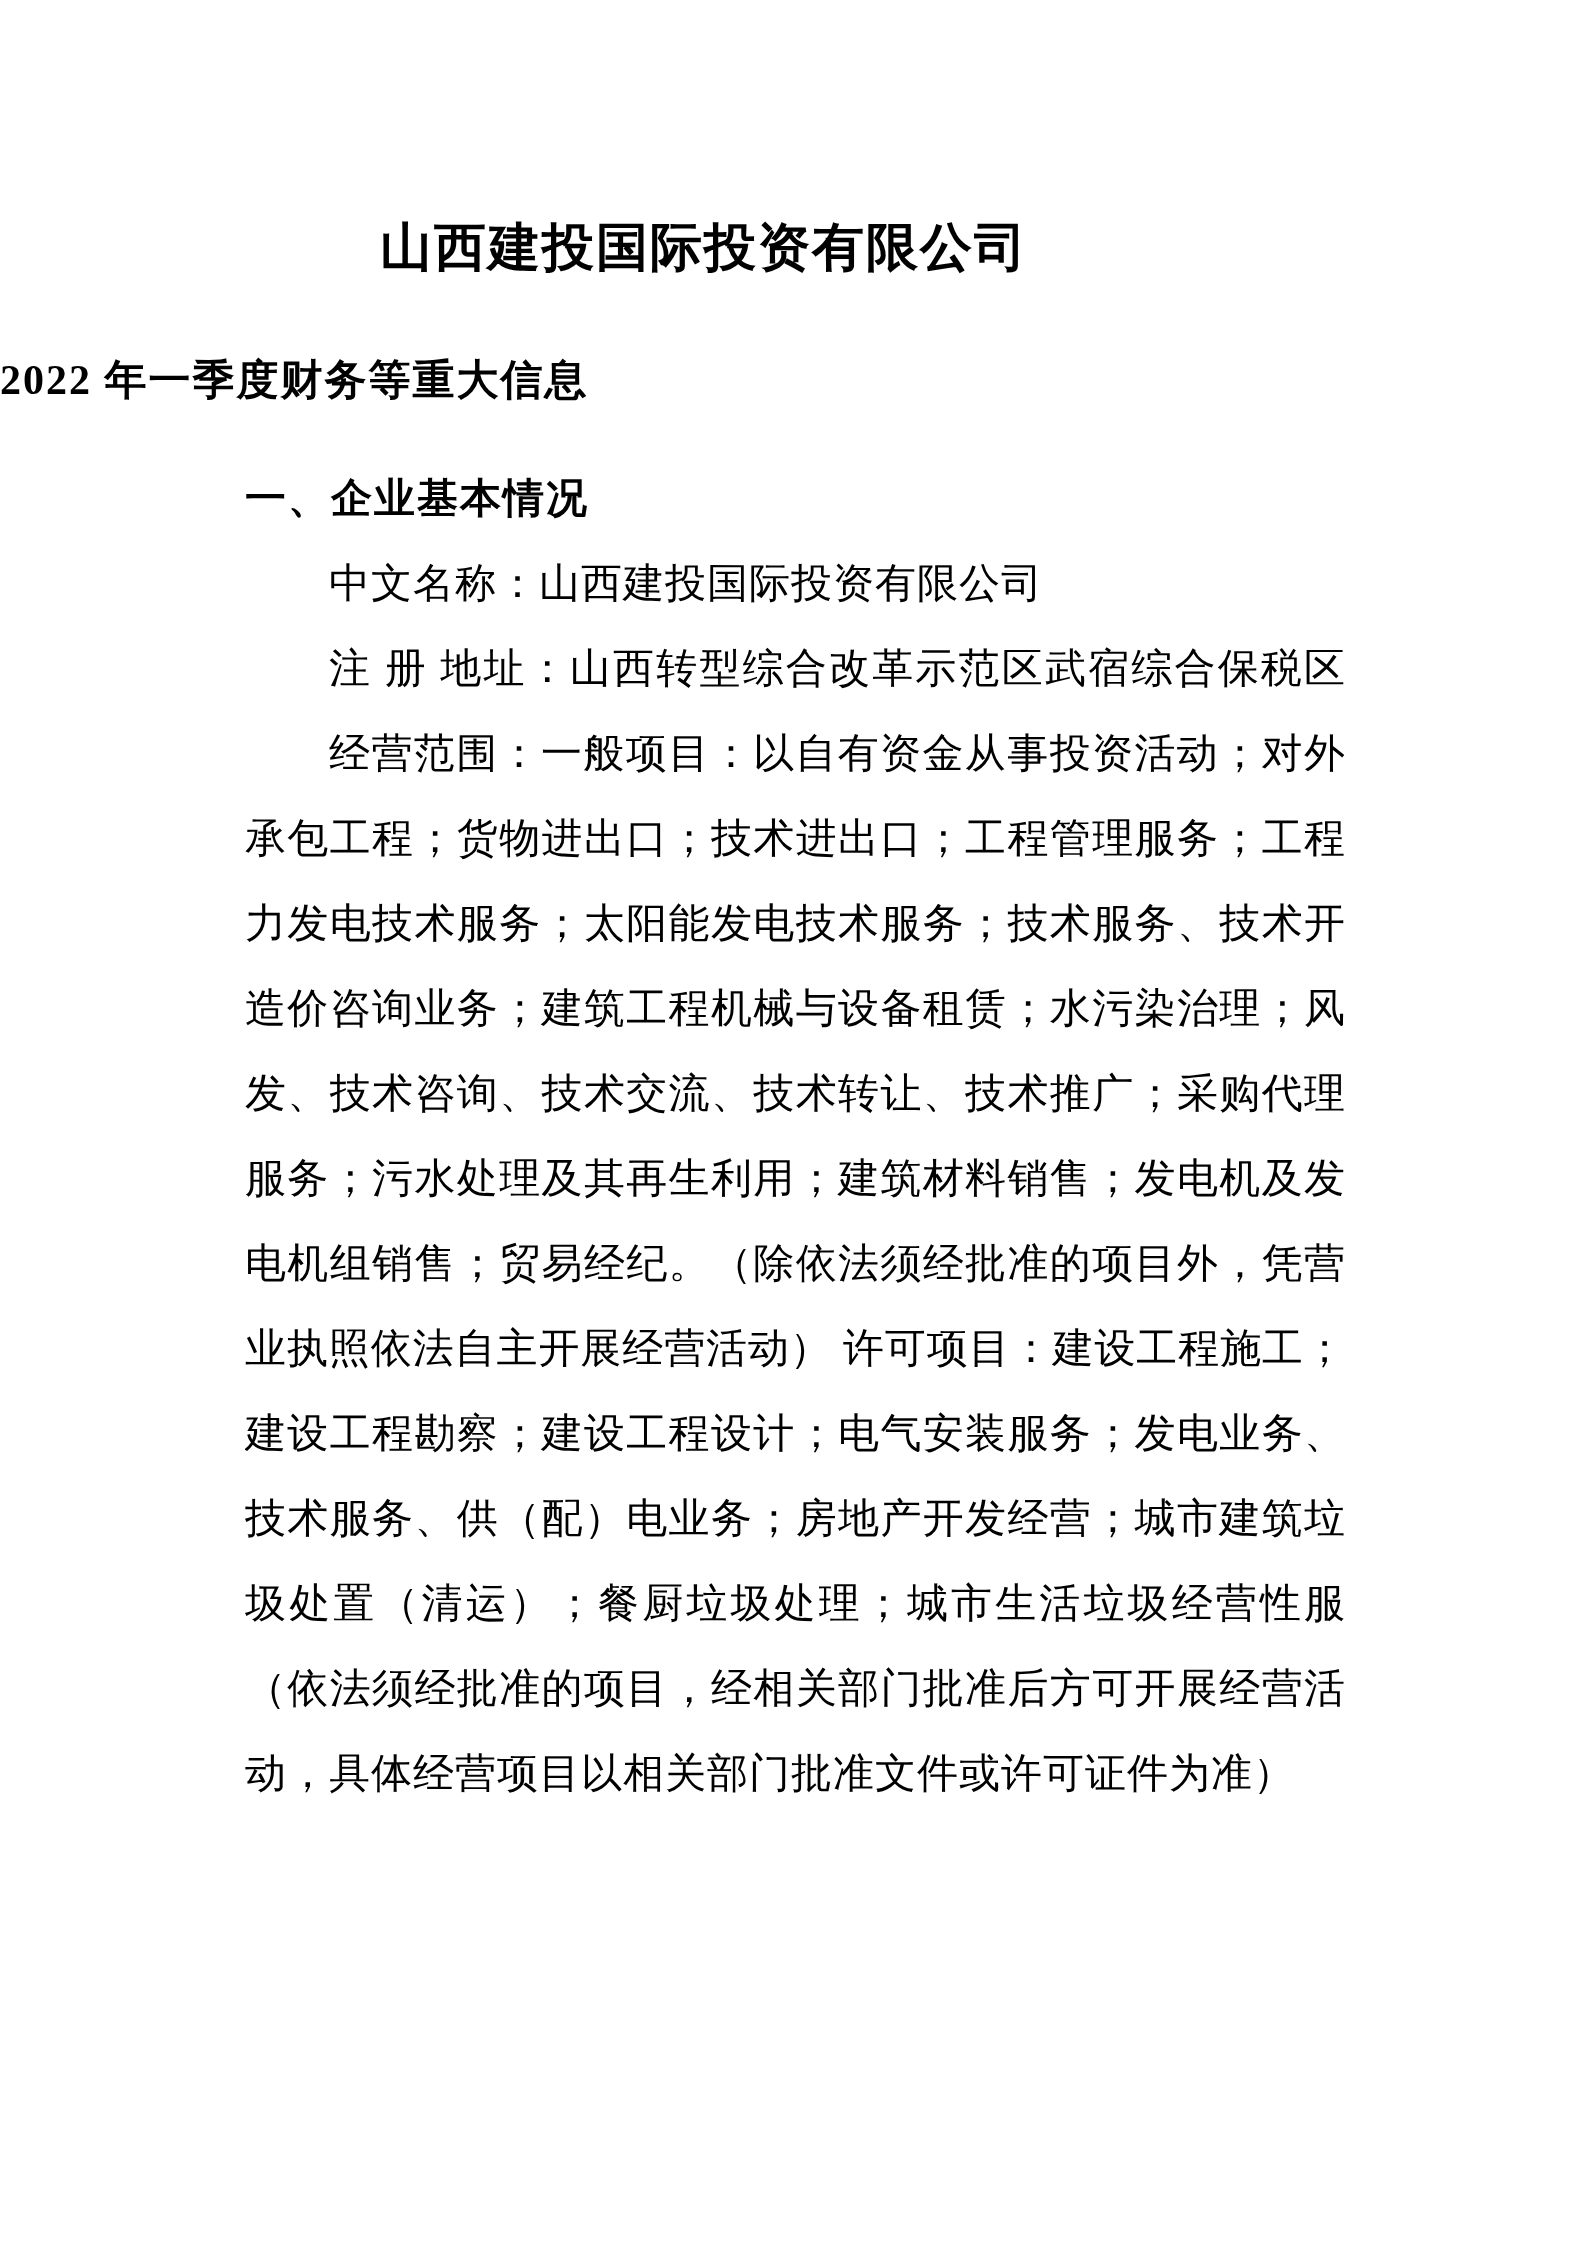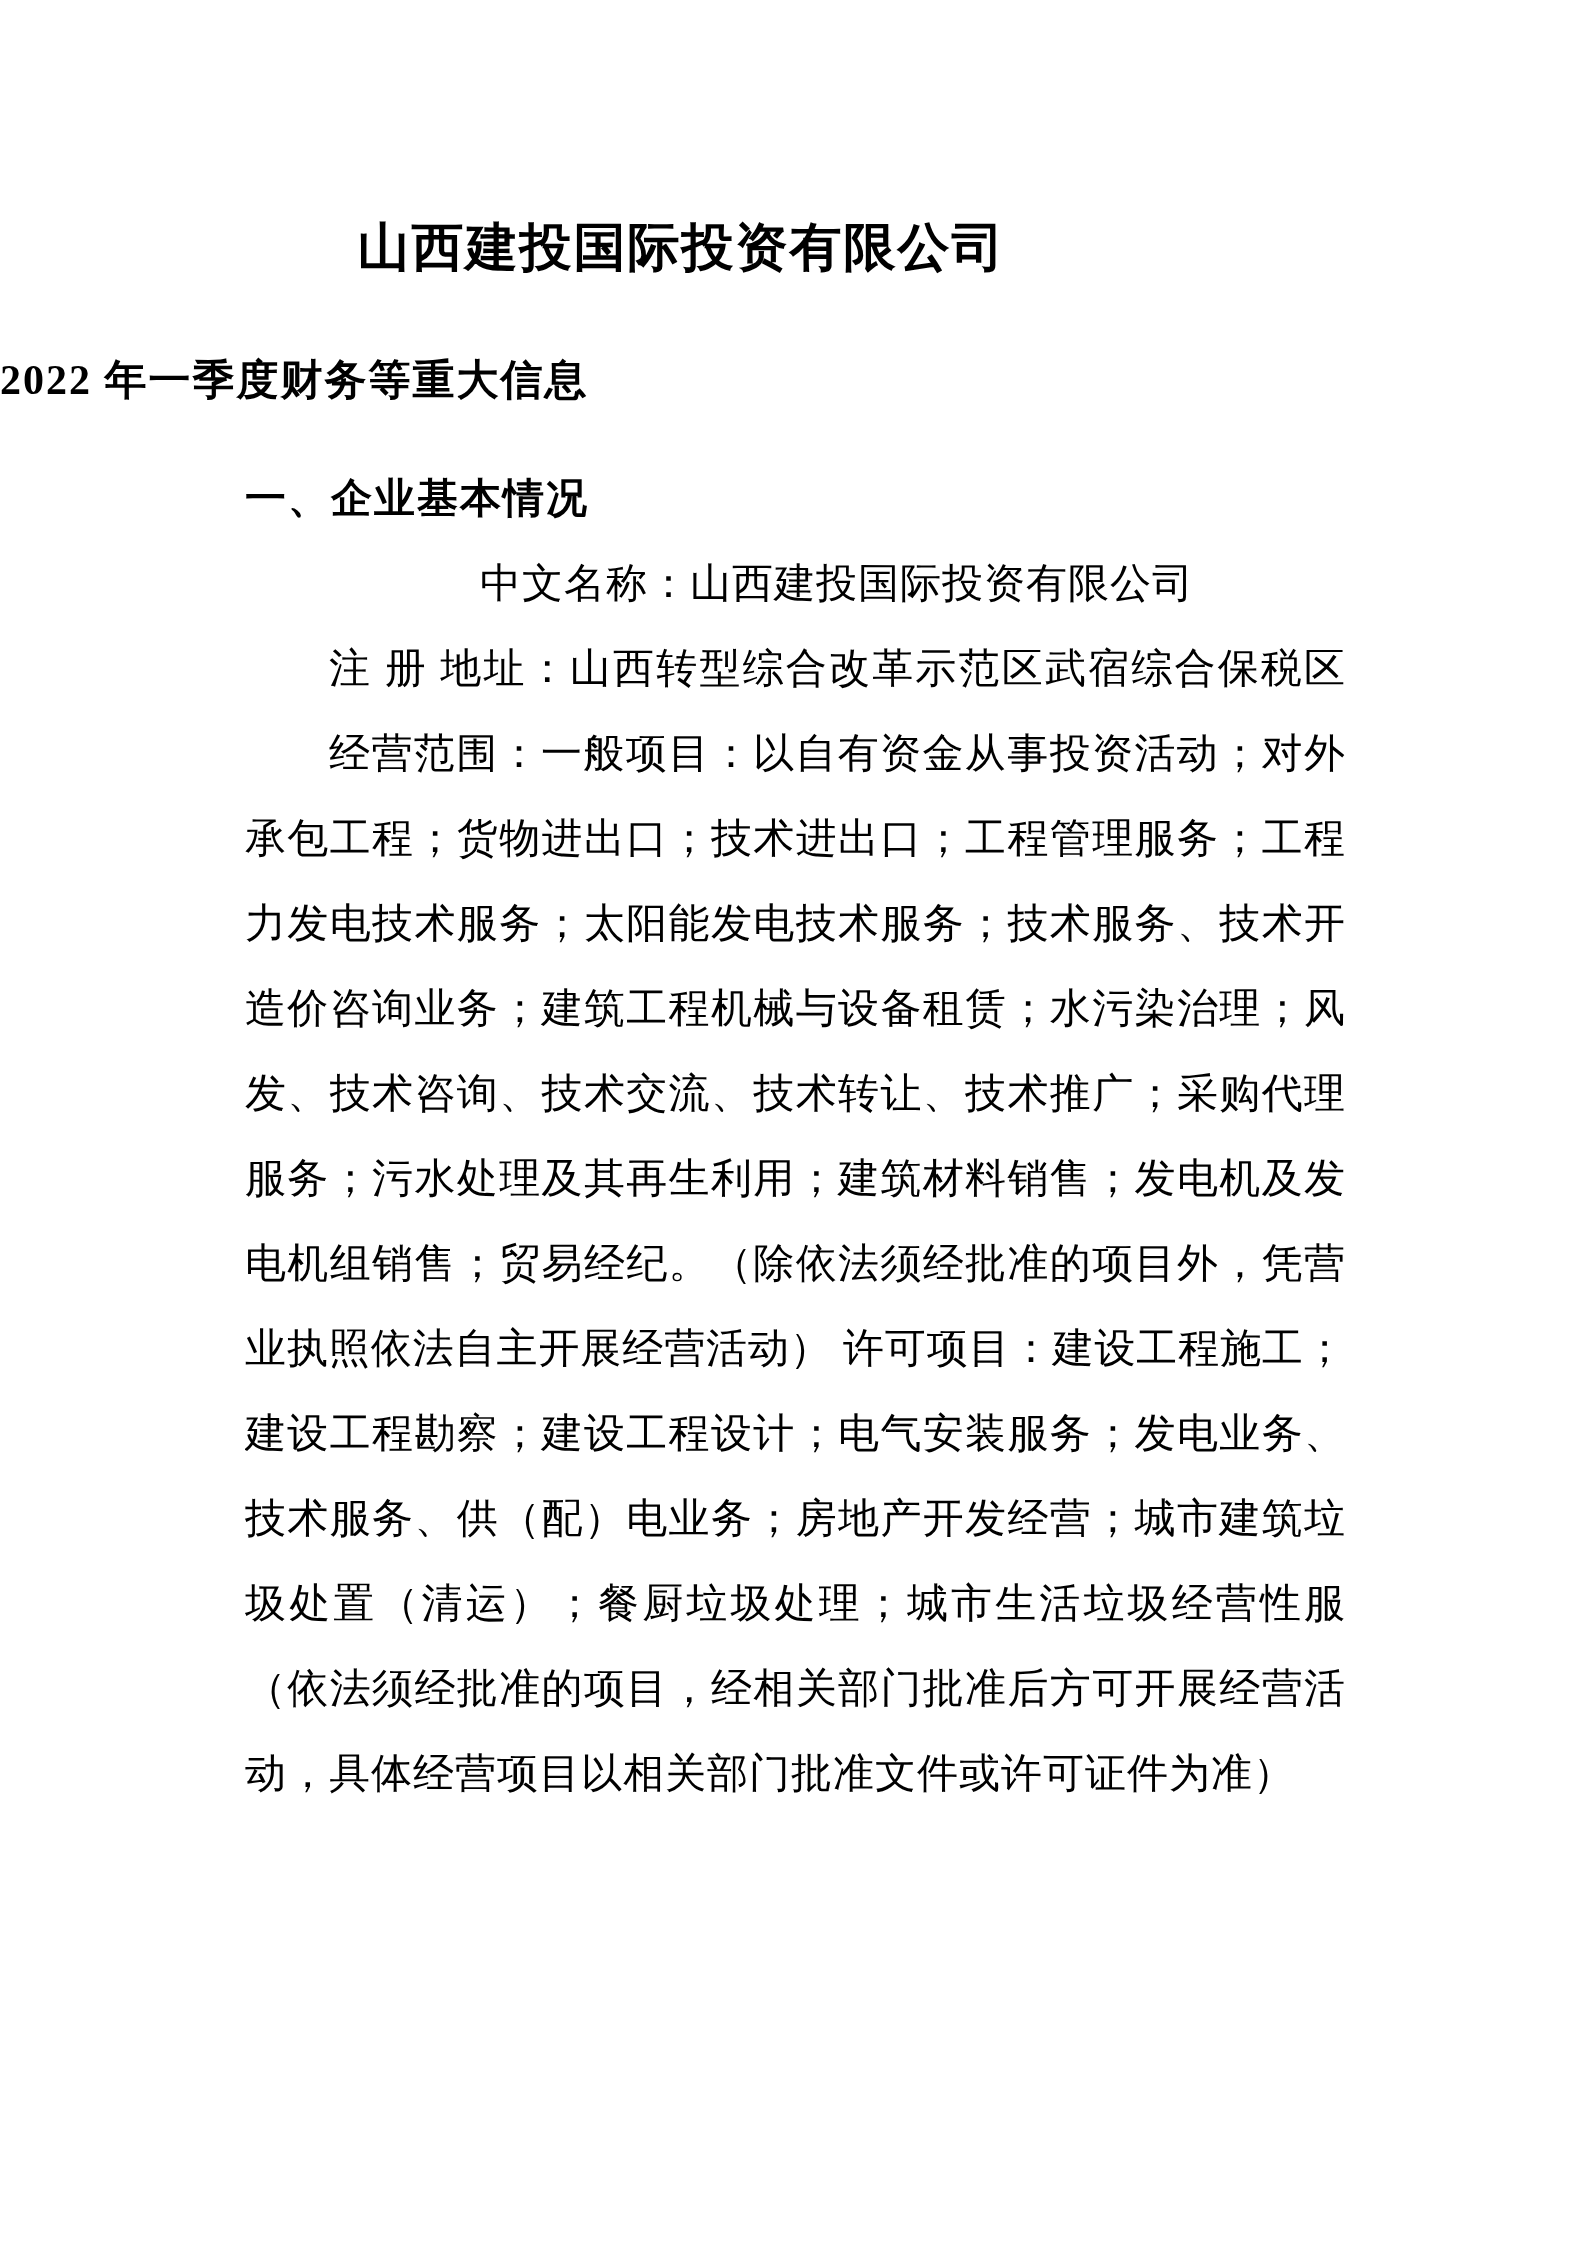--- a/index.html
+++ b/index.html
@@ -8,20 +8,21 @@
     background: #ffffff;
   }
   .page {
     position: relative;
     width: 1363px;
     height: 2245px;
     background: #ffffff;
     color: #000000;
     font-family: "Liberation Serif", "DejaVu Serif", serif;
     overflow: hidden;
+    padding-left: 45px;
   }
   .doc-title {
     position: absolute;
     top: 213px;
     left: 0;
     width: 100%;
     text-align: center;
     font-size: 52px;
     line-height: 70px;
     font-weight: 700;
@@ -63,21 +64,20 @@
     letter-spacing: 1px;
     overflow: hidden;
   }
   .line.fill {
     text-align: justify;
     text-align-last: justify;
     letter-spacing: 0;
   }
   .line.indent {
     text-indent: 84px;
-    text-align: center;
   }
 </style>
 </head>
 <body>
 
 <div class="page">
 
   <div class="doc-title">山西建投国际投资有限公司</div>
 
   <div class="doc-subtitle">2022 年一季度财务等重大信息</div>

